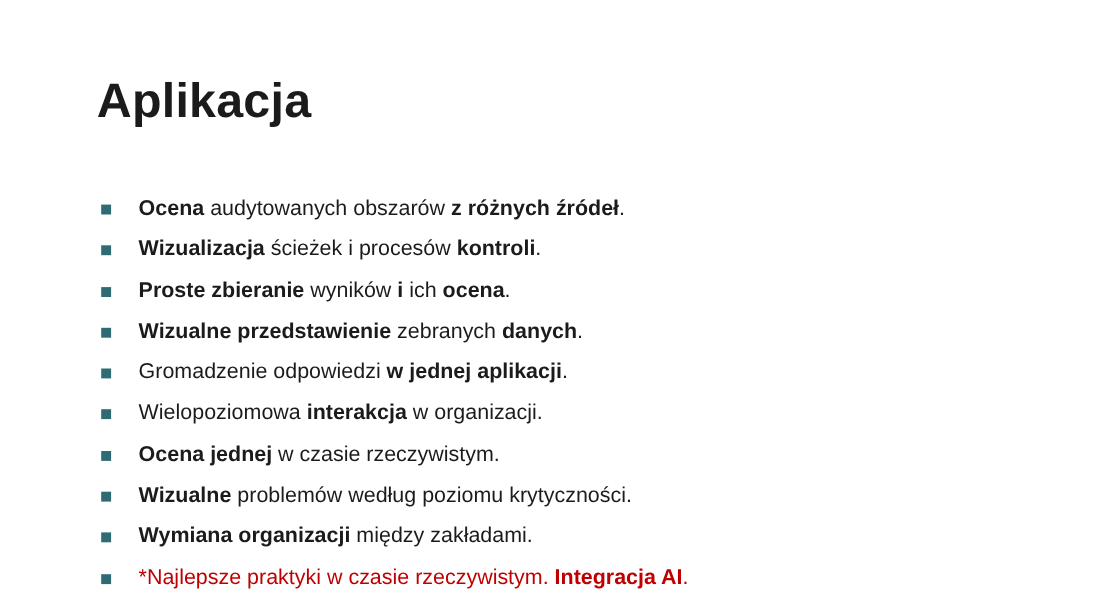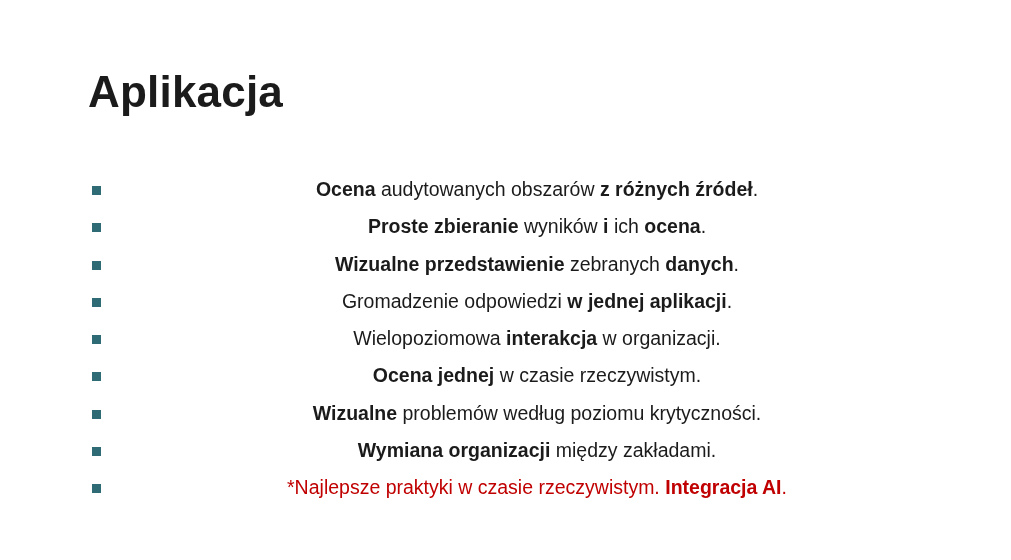--- a/index.html
+++ b/index.html
@@ -32,21 +32,20 @@
     text-align: right;
   }
   .bullet-list {
     position: absolute;
     left: 88px;
     top: 178px;
     width: 860px;
     list-style: none;
     margin: 0;
     padding: 0;
-    text-align: center;
   }
   .bullet-item {
     position: relative;
     padding-left: 38px;
     margin-bottom: 13.5px;
     font-size: 19.5px;
     line-height: 1.22;
     color: #1b1b1b;
     white-space: nowrap;
   }
@@ -71,20 +70,21 @@
 </style>
 </head>
 <body>
 
 <div class="slide">
 
   <div class="slide-title">Aplikacja</div>
 
   <ul class="bullet-list">
       <li class="bullet-item"><span class="marker"></span><span class="txt"><b>Ocena</b> audytowanych obszarów <b>z różnych źródeł</b>.</span></li>
+      <li class="bullet-item"><span class="marker"></span><span class="txt"><b>Wizualizacja</b> ścieżek i procesów <b>kontroli</b>.</span></li>
       <li class="bullet-item"><span class="marker"></span><span class="txt"><b>Proste zbieranie</b> wyników <b>i</b> ich <b>ocena</b>.</span></li>
       <li class="bullet-item"><span class="marker"></span><span class="txt"><b>Wizualne przedstawienie</b> zebranych <b>danych</b>.</span></li>
       <li class="bullet-item"><span class="marker"></span><span class="txt">Gromadzenie odpowiedzi <b>w jednej aplikacji</b>.</span></li>
       <li class="bullet-item"><span class="marker"></span><span class="txt">Wielopoziomowa <b>interakcja</b> w organizacji.</span></li>
       <li class="bullet-item"><span class="marker"></span><span class="txt"><b>Ocena jednej</b> w czasie rzeczywistym.</span></li>
       <li class="bullet-item"><span class="marker"></span><span class="txt"><b>Wizualne</b> problemów według poziomu krytyczności.</span></li>
       <li class="bullet-item"><span class="marker"></span><span class="txt"><b>Wymiana organizacji</b> między zakładami.</span></li>
       <li class="bullet-item accent"><span class="marker"></span><span class="txt">*Najlepsze praktyki w czasie rzeczywistym. <b>Integracja AI</b>.</span></li>
     </ul>
 

